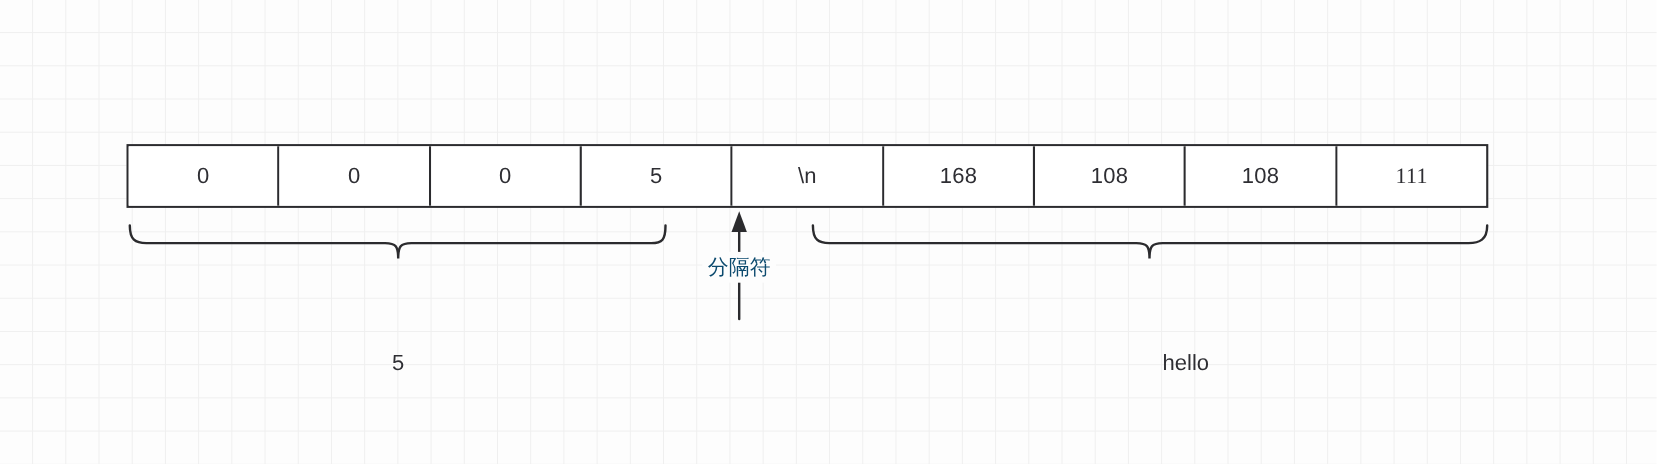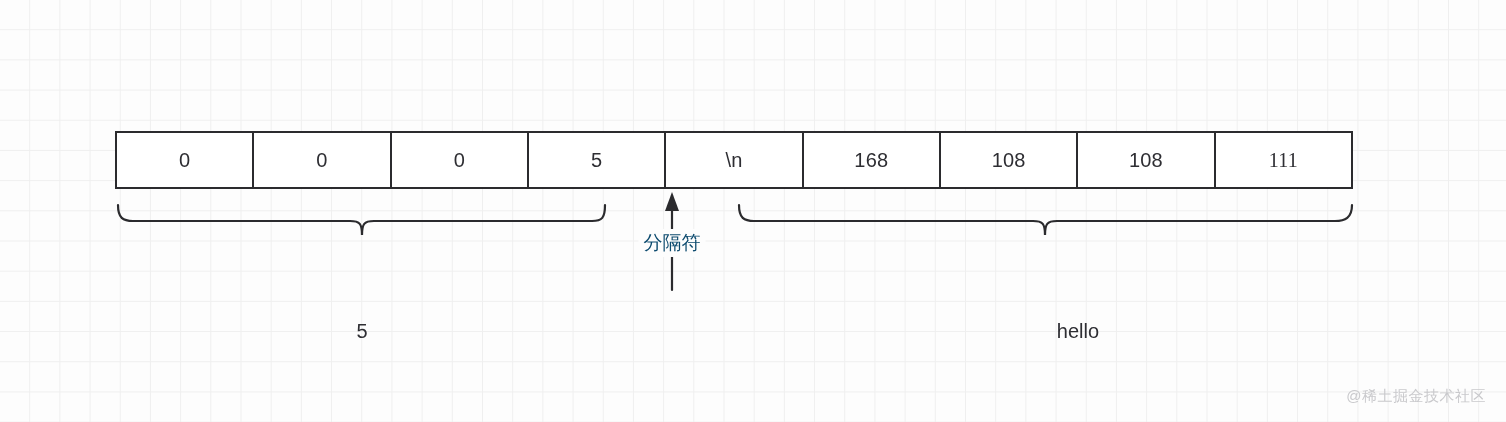--- a/index.html
+++ b/index.html
@@ -141,15 +141,14 @@
     </g>
     <polygon points="672,192 665,211 679,211" fill="#2b2b2e" stroke="none"></polygon>
   </svg>
 
   <div class="caption" id="caption-length">5</div>
 
   <div class="caption" id="caption-payload">hello</div>
 
   <div id="caption-delimiter">分隔符</div>
 
-  <div id="watermark">@稀土掘金技术社区</div>
 
 </div>
 
 </body></html>

